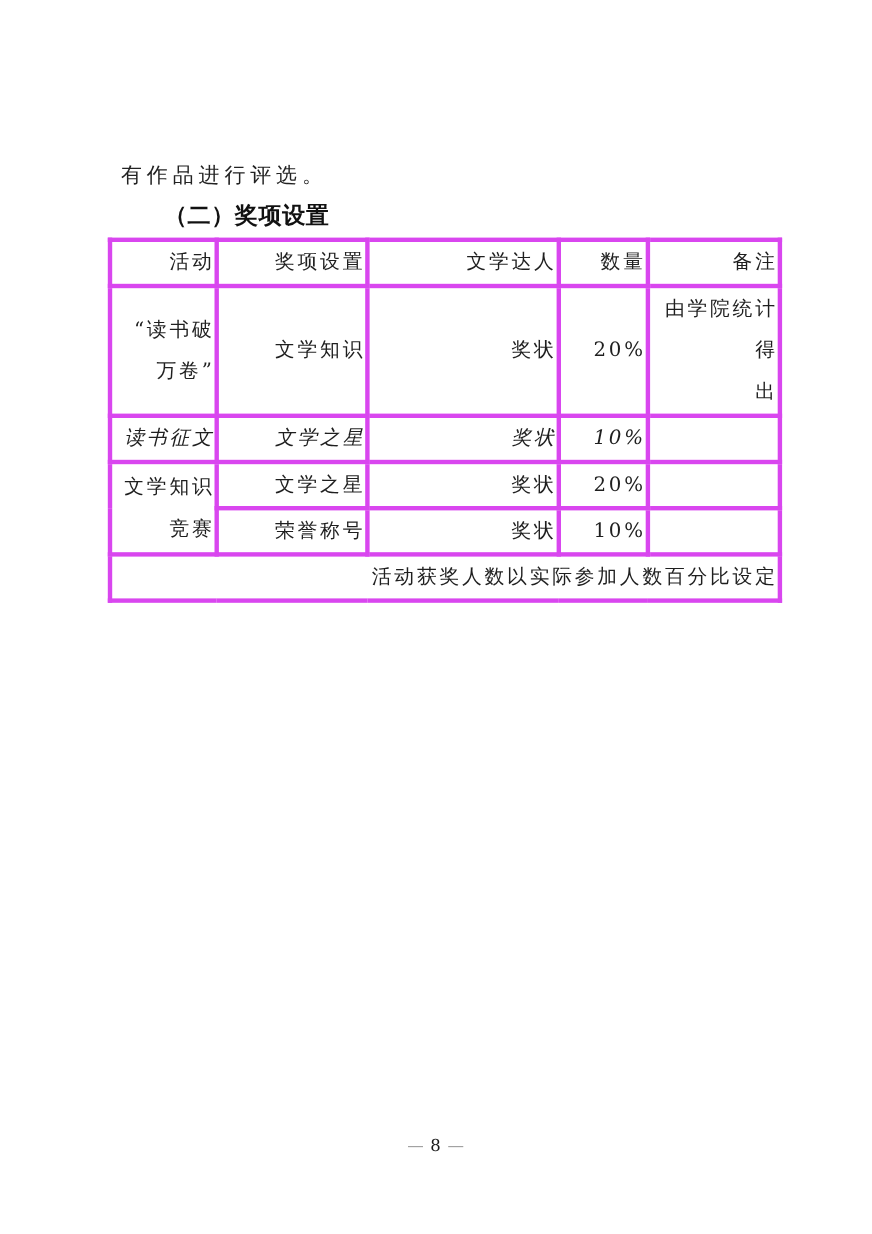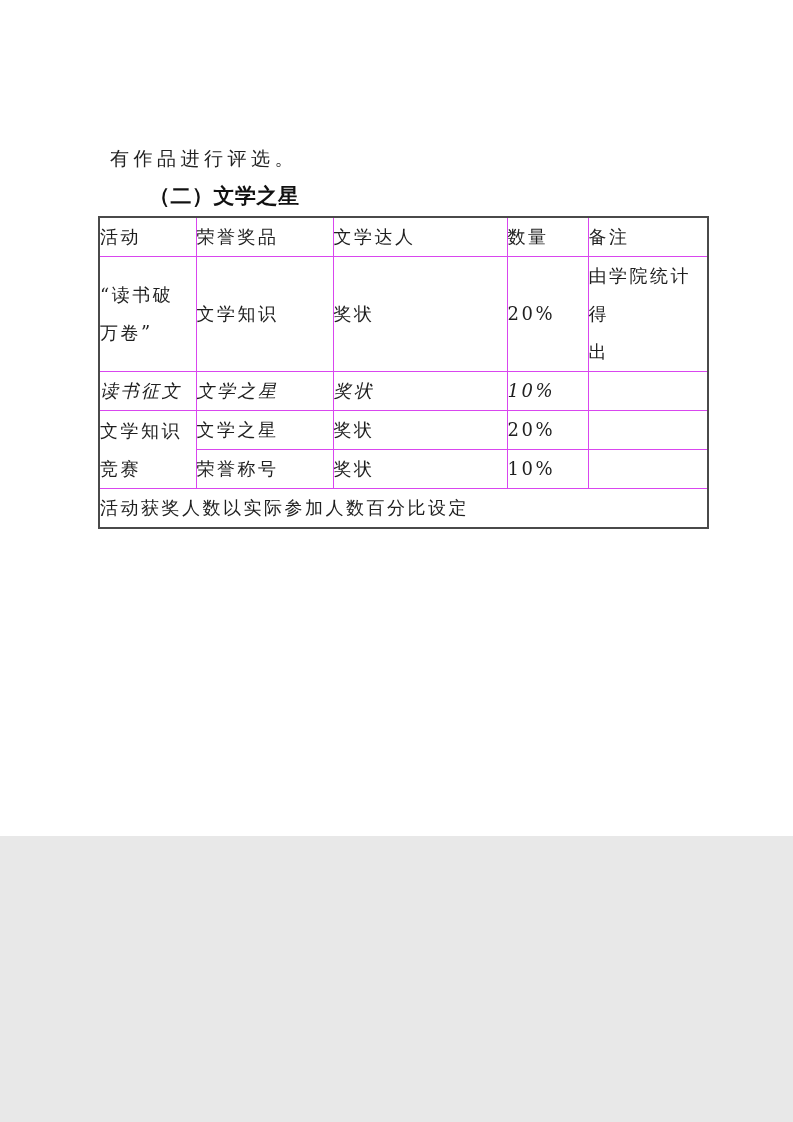--- a/index.html
+++ b/index.html
@@ -1,20 +1,20 @@
 <!DOCTYPE html>
 <html><head>
 <meta charset="utf-8">
 <style>
   * { margin: 0; padding: 0; box-sizing: border-box; }
   html, body { background: #e8e8e8; }
   .page {
     position: relative;
     width: 793px;
-    height: 836px;
+    height: 1122px;
     margin: 0 auto;
     background: #ffffff;
     overflow: hidden;
     font-family: "DejaVu Serif", "Liberation Serif", serif;
     color: #1f1f1f;
   }
   .para {
     position: absolute;
     left: 110px;
     top: 146px;
@@ -36,22 +36,22 @@
   table.awards {
     position: absolute;
     left: 98px;
     top: 216px;
     width: 609px;
     border-collapse: collapse;
     table-layout: fixed;
     border: 2px solid #4a4a4a;
   }
   table.awards td, table.awards th {
-    border: 1px solid #d946ef;
-    text-align: left;
+    border: 4px solid #d946ef;
+    text-align: right;
     vertical-align: middle;
     font-weight: normal;
     font-size: 18px;
     letter-spacing: 2.5px;
     line-height: 38px;
     white-space: pre-line;
     padding: 0;
     color: #1f1f1f;
   }
   tr.r-head  { height: 37px; }
@@ -73,34 +73,34 @@
   }
   .page-num .dash { color: #9a9a9a; padding: 0 5px; }
 </style>
 </head>
 <body>
 
 <div class="page">
 
   <p class="para">有作品进行评选。</p>
 
-  <h2 class="heading">（二）文学之星</h2>
+  <h2 class="heading">（二）奖项设置</h2>
 
   <table class="awards">
     <colgroup>
       <col style="width:97px">
       <col style="width:137px">
       <col style="width:174px">
       <col style="width:81px">
       <col style="width:120px">
     </colgroup>
     <tbody>
       <tr class="r-head">
         <th>活动</th>
-        <th>荣誉奖品</th>
+        <th>奖项设置</th>
         <th>文学达人</th>
         <th>数量</th>
         <th>备注</th>
       </tr>
       <tr class="r-one">
         <td>“读书破
 万卷”</td>
         <td>文学知识</td>
         <td>奖状</td>
         <td class="qty">20%</td>

